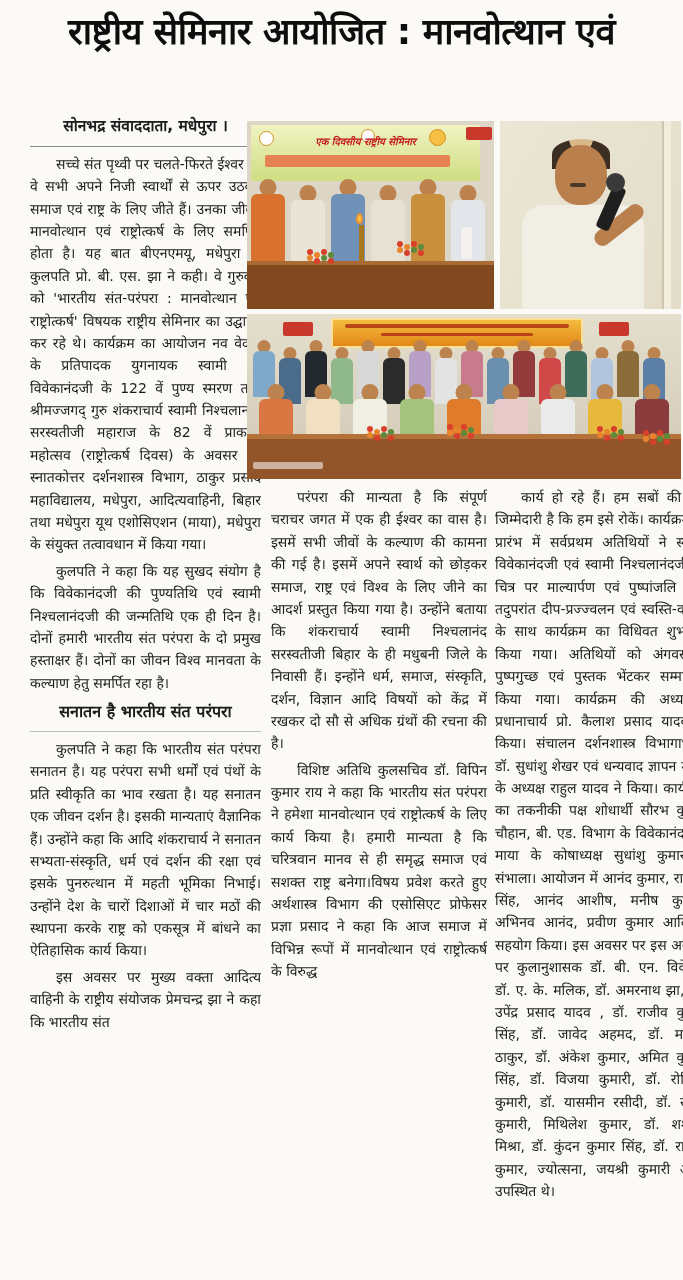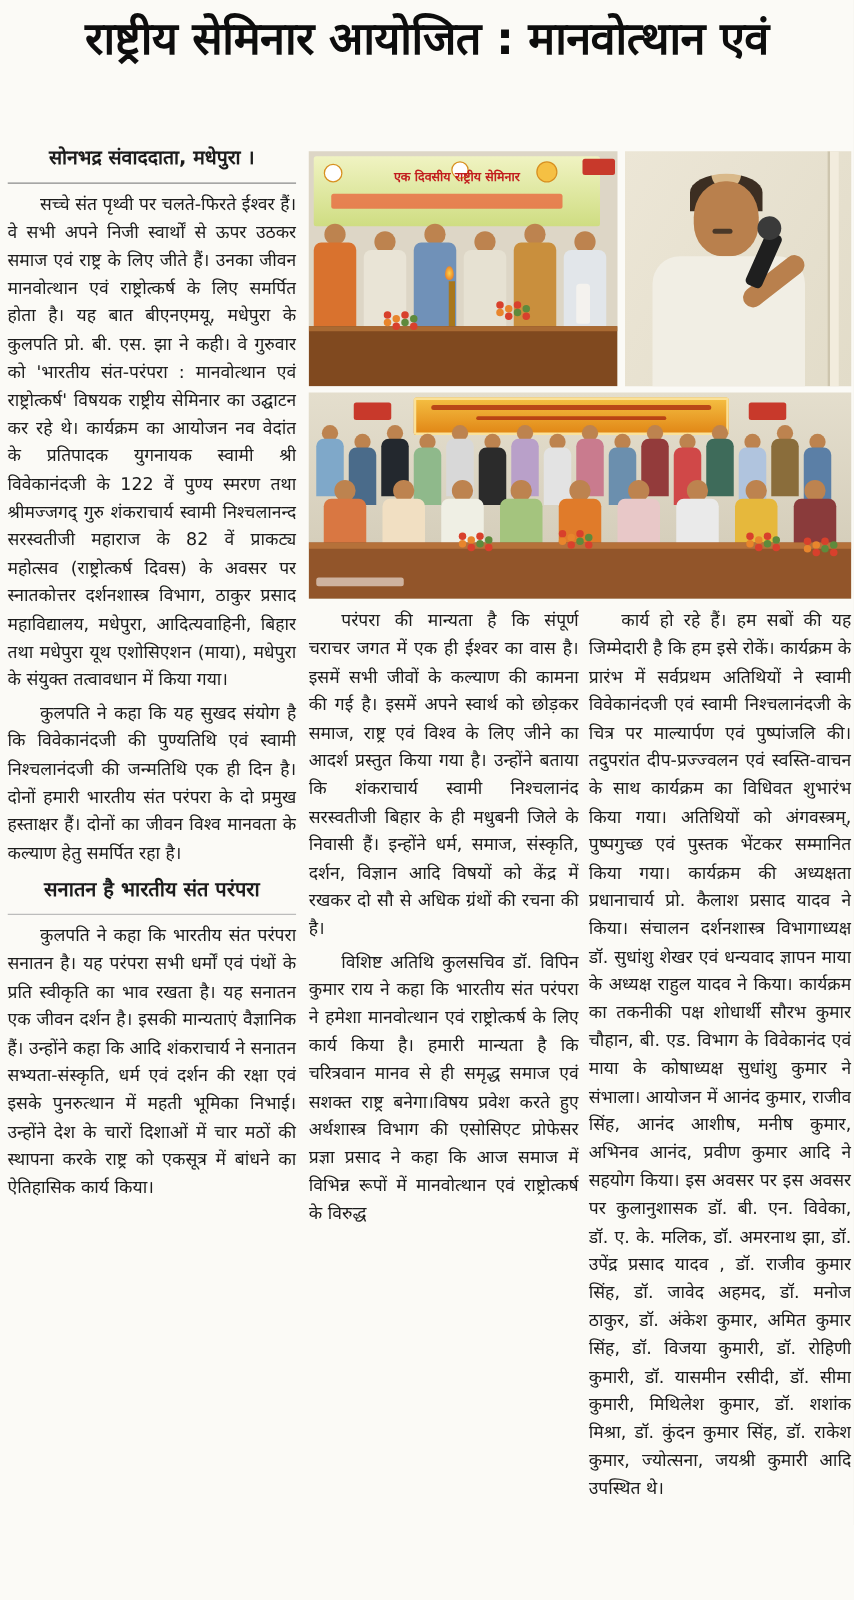--- a/index.html
+++ b/index.html
@@ -1,30 +1,30 @@
 <!DOCTYPE html>
 <html><head>
 <meta charset="utf-8">
 <style>
   html,body{margin:0;padding:0;}
   body{background:#e9e7e2;font-family:"DejaVu Sans",sans-serif;}
   .page{position:relative;width:683px;height:1280px;background:#fbfaf6;overflow:hidden;color:#1c1c1c;}
   .headline{position:absolute;top:8px;left:0;right:0;text-align:center;font-weight:bold;
     font-size:36px;line-height:1.32;color:#0d0d0d;letter-spacing:-0.5px;}
-  .col{position:absolute;overflow:hidden;text-align:justify;font-size:14px;line-height:1.6;}
+  .col{position:absolute;overflow:hidden;text-align:justify;font-size:14px;line-height:1.6;margin-left:24px;}
   .col1{left:6px;top:112px;width:231px;height:1162px;}
   .col2{left:247px;top:486px;width:216px;height:792px;}
   .col3{left:471px;top:486px;width:210px;height:792px;}
   .byline{font-weight:bold;text-align:center;font-size:15.5px;padding:2px 0 7px;
     border-bottom:1.5px solid #8a8a8a;margin-bottom:6px;}
   .para{margin:0 0 4px;text-indent:26px;}
   .subhead{font-weight:bold;text-align:center;font-size:16px;line-height:1.3;margin:8px 0 6px;
     padding:0 0 8px;border-bottom:1px solid #bcbcbc;}
   
-  .photo{position:absolute;overflow:hidden;background:#ddd6c6;}
+  .photo{position:absolute;overflow:hidden;background:#ddd6c6;font-style:italic;}
   .photo-lamp{left:247px;top:121px;width:247px;height:188px;}
   .photo-speaker{left:500px;top:121px;width:181px;height:188px;background:linear-gradient(120deg,#ece6d6,#e2dcc9);}
   .photo-group{left:247px;top:314px;width:434px;height:165px;background:linear-gradient(#e4decd,#d6cfbc 70%,#cfc6b1);}
   .lamp-banner{position:absolute;top:4px;left:4px;right:14px;height:56px;
     background:linear-gradient(#f0f3c2,#cfdd82);border-radius:2px;}
   .lamp-banner-text{position:absolute;top:9px;left:0;right:0;text-align:center;color:#c21d1d;
     font-weight:bold;font-size:10px;}
   .logo-dot{position:absolute;border-radius:50%;background:#fff;border:1px solid #d89020;}
   .red-tag{position:absolute;background:#c8392b;border-radius:2px;}
   .person{position:absolute;}
@@ -56,20 +56,21 @@
   <div class="headline">
     <span>राष्ट्रीय सेमिनार आयोजित : मानवोत्थान एवं</span><br>
   </div>
 
   <div class="col col1">
     <div class="byline">सोनभद्र संवाददाता, मधेपुरा ।</div>
     <p class="para">सच्चे संत पृथ्वी पर चलते-फिरते ईश्वर हैं। वे सभी अपने निजी स्वार्थों से ऊपर उठकर समाज एवं राष्ट्र के लिए जीते हैं। उनका जीवन मानवोत्थान एवं राष्ट्रोत्कर्ष के लिए समर्पित होता है। यह बात बीएनएमयू, मधेपुरा के कुलपति प्रो. बी. एस. झा ने कही। वे गुरुवार को 'भारतीय संत-परंपरा : मानवोत्थान एवं राष्ट्रोत्कर्ष' विषयक राष्ट्रीय सेमिनार का उद्घाटन कर रहे थे।  कार्यक्रम का आयोजन नव वेदांत के प्रतिपादक युगनायक स्वामी श्री विवेकानंदजी के 122 वें पुण्य स्मरण तथा श्रीमज्जगद् गुरु शंकराचार्य स्वामी निश्चलानन्द सरस्वतीजी महाराज के 82 वें प्राकट्य महोत्सव (राष्ट्रोत्कर्ष दिवस) के अवसर पर स्नातकोत्तर दर्शनशास्त्र विभाग, ठाकुर प्रसाद महाविद्यालय, मधेपुरा, आदित्यवाहिनी, बिहार तथा मधेपुरा यूथ एशोसिएशन (माया), मधेपुरा के संयुक्त तत्वावधान में किया गया।</p>
     <p class="para">कुलपति ने कहा कि यह सुखद संयोग है कि विवेकानंदजी की पुण्यतिथि एवं स्वामी निश्चलानंदजी की जन्मतिथि एक ही दिन है। दोनों हमारी भारतीय संत परंपरा के दो प्रमुख हस्ताक्षर हैं। दोनों का जीवन विश्व मानवता के कल्याण हेतु समर्पित रहा है।</p>
     <h2 class="subhead">सनातन है भारतीय संत परंपरा</h2>
     <p class="para">कुलपति ने कहा कि भारतीय संत परंपरा सनातन है। यह परंपरा सभी धर्मों एवं पंथों के प्रति स्वीकृति का भाव रखता है। यह सनातन एक जीवन दर्शन है। इसकी मान्यताएं वैज्ञानिक हैं।  उन्होंने कहा कि आदि शंकराचार्य ने सनातन सभ्यता-संस्कृति, धर्म एवं दर्शन की रक्षा एवं इसके पुनरुत्थान में महती भूमिका निभाई। उन्होंने देश के चारों दिशाओं में चार मठों की स्थापना करके राष्ट्र को एकसूत्र में बांधने का ऐतिहासिक कार्य किया।</p>
+    <p class="para">इस अवसर पर मुख्य वक्ता आदित्य वाहिनी के राष्ट्रीय संयोजक प्रेमचन्द्र झा ने कहा कि भारतीय संत</p>
   </div>
 
   <div class="photo photo-lamp">
     <div class="lamp-banner">
       <div class="logo-dot" style="left:8px;top:6px;width:13px;height:13px;"></div>
       <div class="logo-dot" style="left:110px;top:4px;width:12px;height:12px;"></div>
       <div class="logo-dot" style="right:34px;top:4px;width:15px;height:15px;background:#f5c043;"></div>
       <div class="lamp-banner-text">एक दिवसीय राष्ट्रीय सेमिनार</div>
       <div style="position:absolute;left:14px;right:30px;top:30px;height:12px;background:#e9603a;opacity:.75;border-radius:2px;"></div>
     </div>

